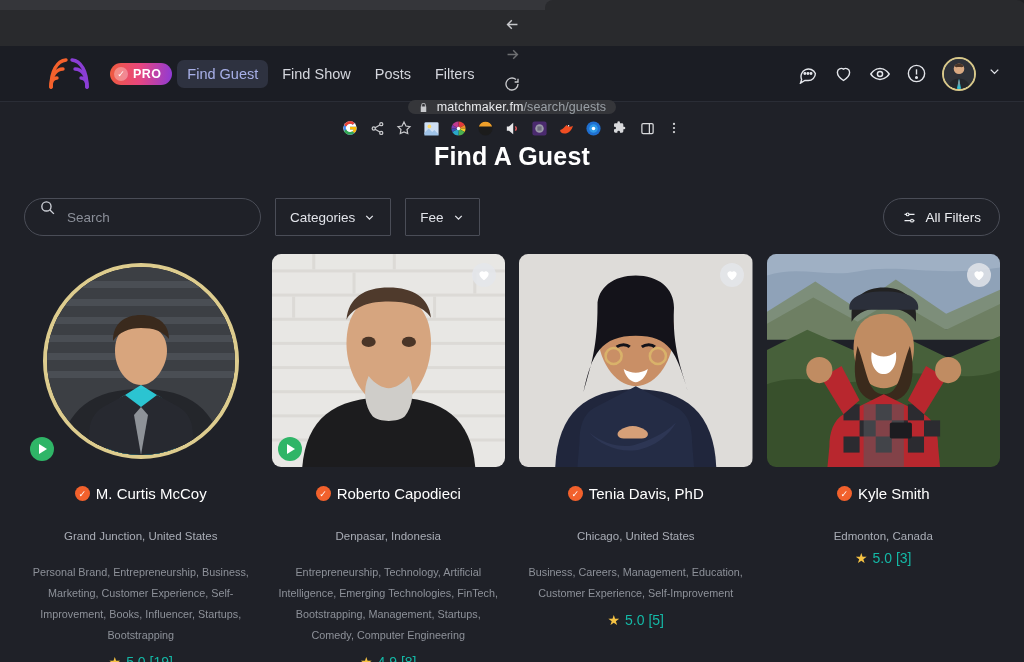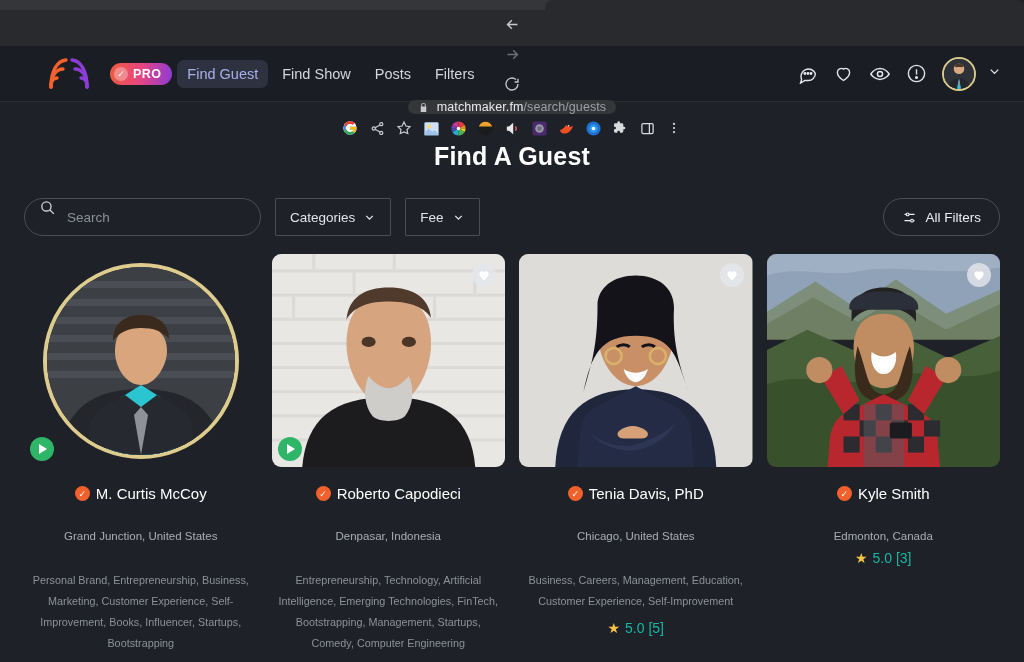--- a/index.html
+++ b/index.html
@@ -167,21 +167,21 @@
   .verified {
     width: 15px; height: 15px; border-radius: 50%;
     background: #f2612c; color: #fff; font-size: 9px;
     display: flex; align-items: center; justify-content: center;
     flex: none;
   }
   .cname-text { color: #fff; font-size: 15px; font-weight: normal; white-space: nowrap; }
   .cloc { text-align: center; color: #a9adb6; font-size: 11.5px; margin-top: 28px; }
   .ctags {
     text-align: center; color: #8d9199; font-size: 10.8px;
-    margin-top: 28px; line-height: 1.95; padding: 0 2px;
+    margin-top: 20px; line-height: 1.95; padding: 0 2px;
   }
   .crate {
     display: flex; align-items: center; justify-content: center;
     gap: 5px; margin-top: 8px;
   }
   .star { color: #f5c243; font-size: 14px; line-height: 1; }
   .crate-text { color: #14b8a6; font-size: 14px; }
 
   
   .grid.row2 { margin-top: 16px; }

